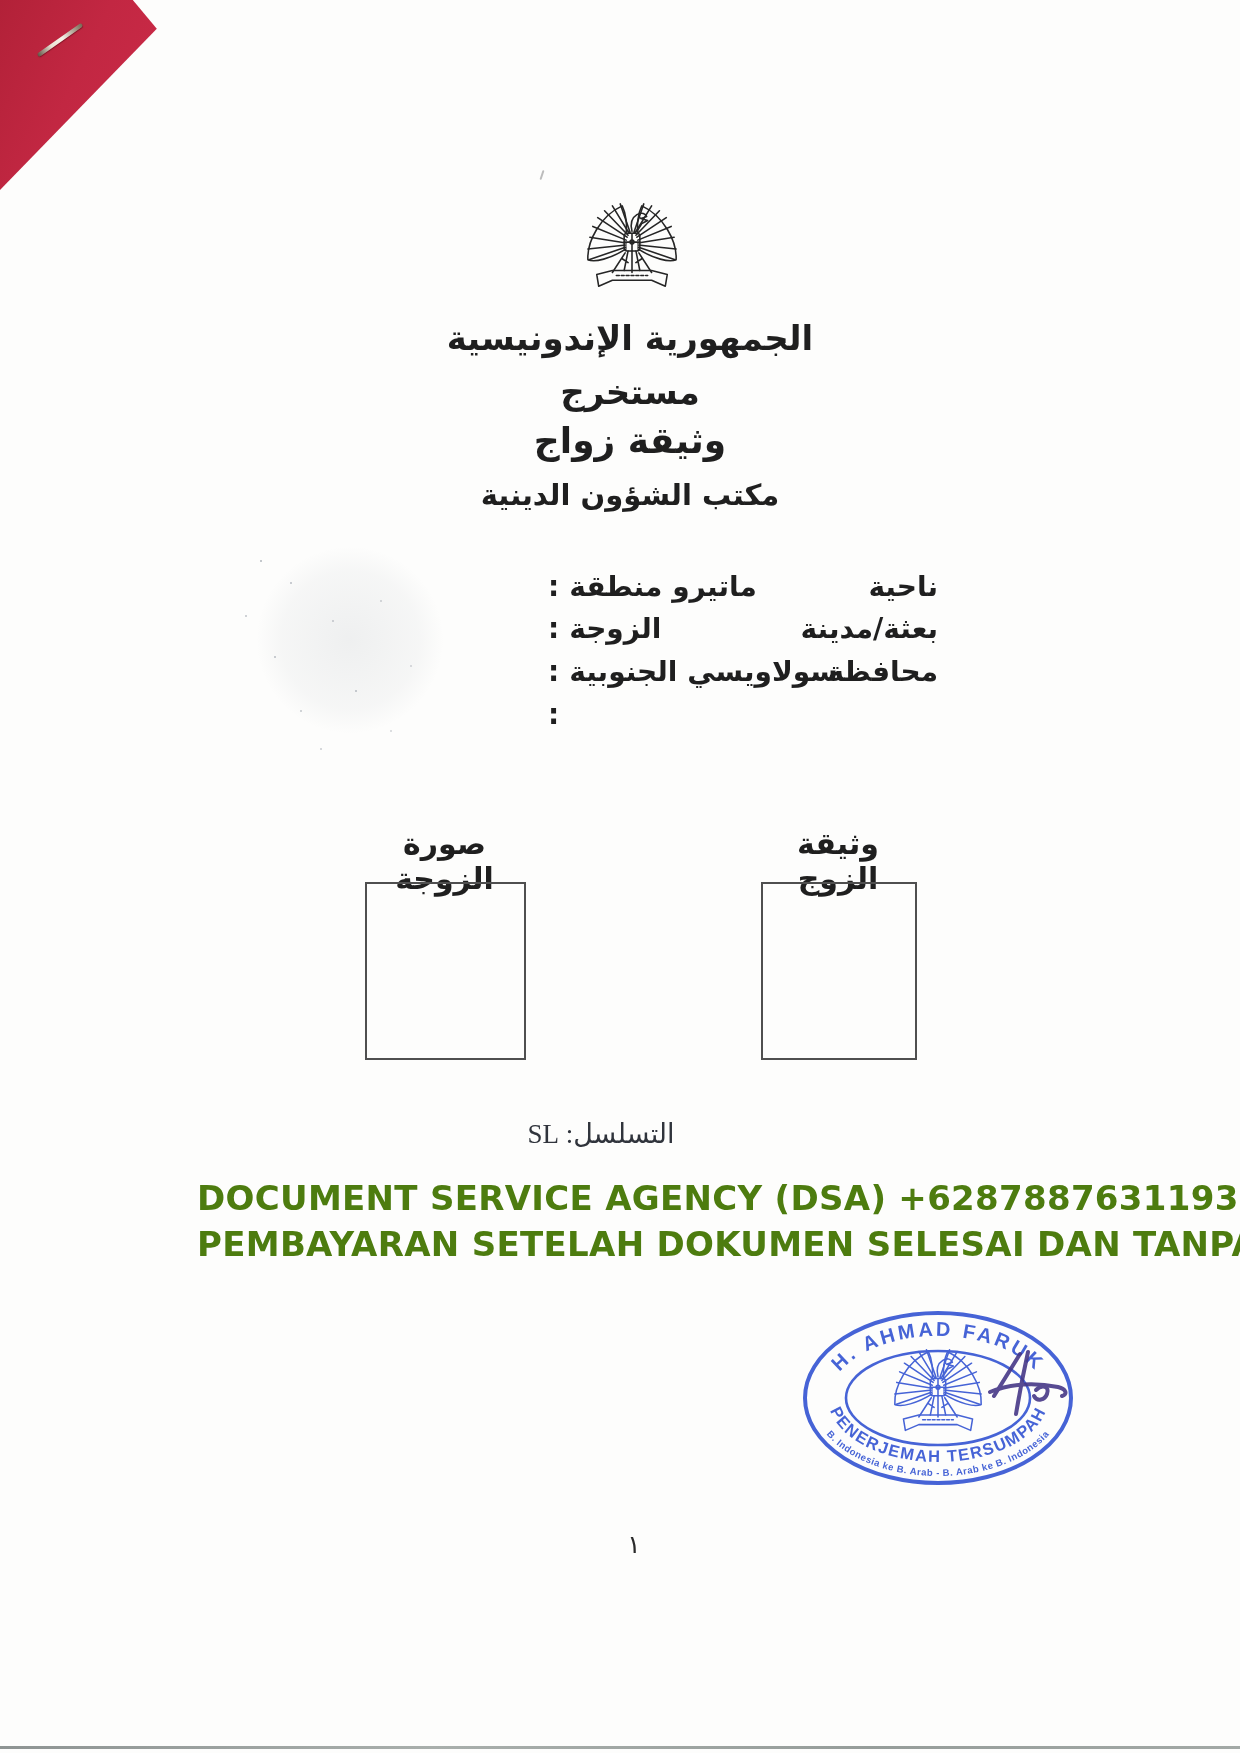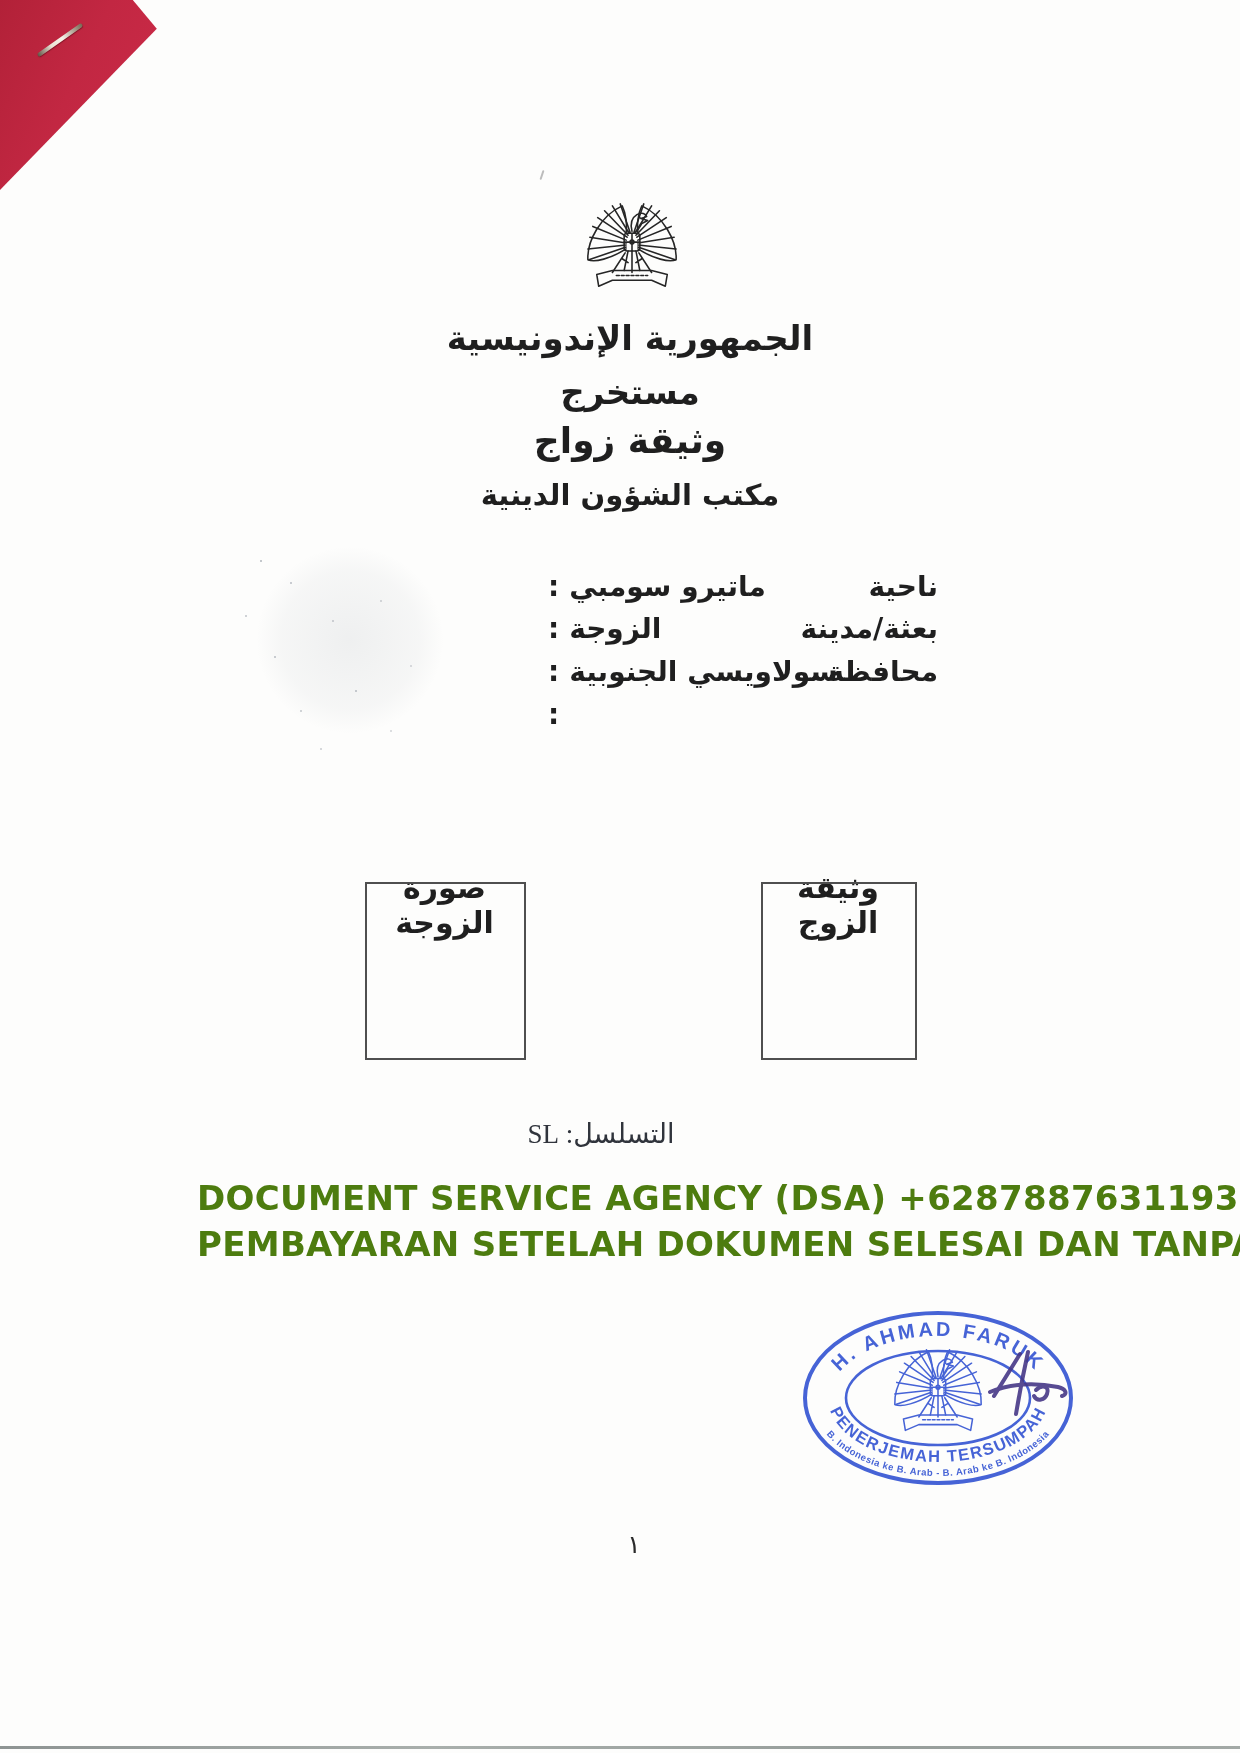--- a/index.html
+++ b/index.html
@@ -58,21 +58,21 @@
   .field-label{
     position:absolute;right:302px;font-size:28px;font-weight:bold;direction:rtl;white-space:nowrap;
   }
   .field-value{
     position:absolute;left:548px;font-size:28px;font-weight:bold;white-space:nowrap;
     display:flex;gap:10px;align-items:flex-start;
   }
   .field-value .val{direction:rtl;unicode-bidi:isolate;}
   .row1{top:570px}.row2{top:612px}.row3{top:655px}.row4{top:698px}
   
-  .photo-label{position:absolute;top:826px;font-size:30px;font-weight:bold;text-align:center;direction:rtl;margin-top:44px;}
+  .photo-label{position:absolute;top:826px;font-size:30px;font-weight:bold;text-align:center;direction:rtl;}
   .wife-label{left:365px;width:159px;}
   .husband-label{left:761px;width:154px;}
   .photo-box{position:absolute;top:882px;height:174px;border:2px solid #4f4f4f;background:transparent;}
   .wife-box{left:365px;width:157px;}
   .husband-box{left:761px;width:152px;}
   
   .serial{
     position:absolute;left:381px;top:1118px;width:440px;text-align:center;direction:rtl;
     font-family:"Liberation Serif","DejaVu Serif","DejaVu Sans",serif;
     font-size:27px;color:#30343c;
@@ -127,21 +127,21 @@
   </svg>
 
   <div class="titles t-country" style="position:absolute" dir="rtl">الجمهورية الإندونيسية</div>
   <div class="titles t-extract" style="position:absolute" dir="rtl">مستخرج</div>
   <div class="titles t-docname" style="position:absolute" dir="rtl">وثيقة زواج</div>
   <div class="titles t-office" style="position:absolute" dir="rtl">مكتب الشؤون الدينية</div>
 
   <div class="field-label row1">ناحية</div>
   <div class="field-value row1">
     <span class="colon">:</span>
-    <span class="val">ماتيرو سومبي</span>
+    <span class="val">ماتيرو منطقة</span>
   </div>
 
   <div class="field-label row2">بعثة/مدينة</div>
   <div class="field-value row2">
     <span class="colon">:</span>
     <span class="val">الزوجة</span>
   </div>
 
   <div class="field-label row3">محافظة</div>
   <div class="field-value row3">

